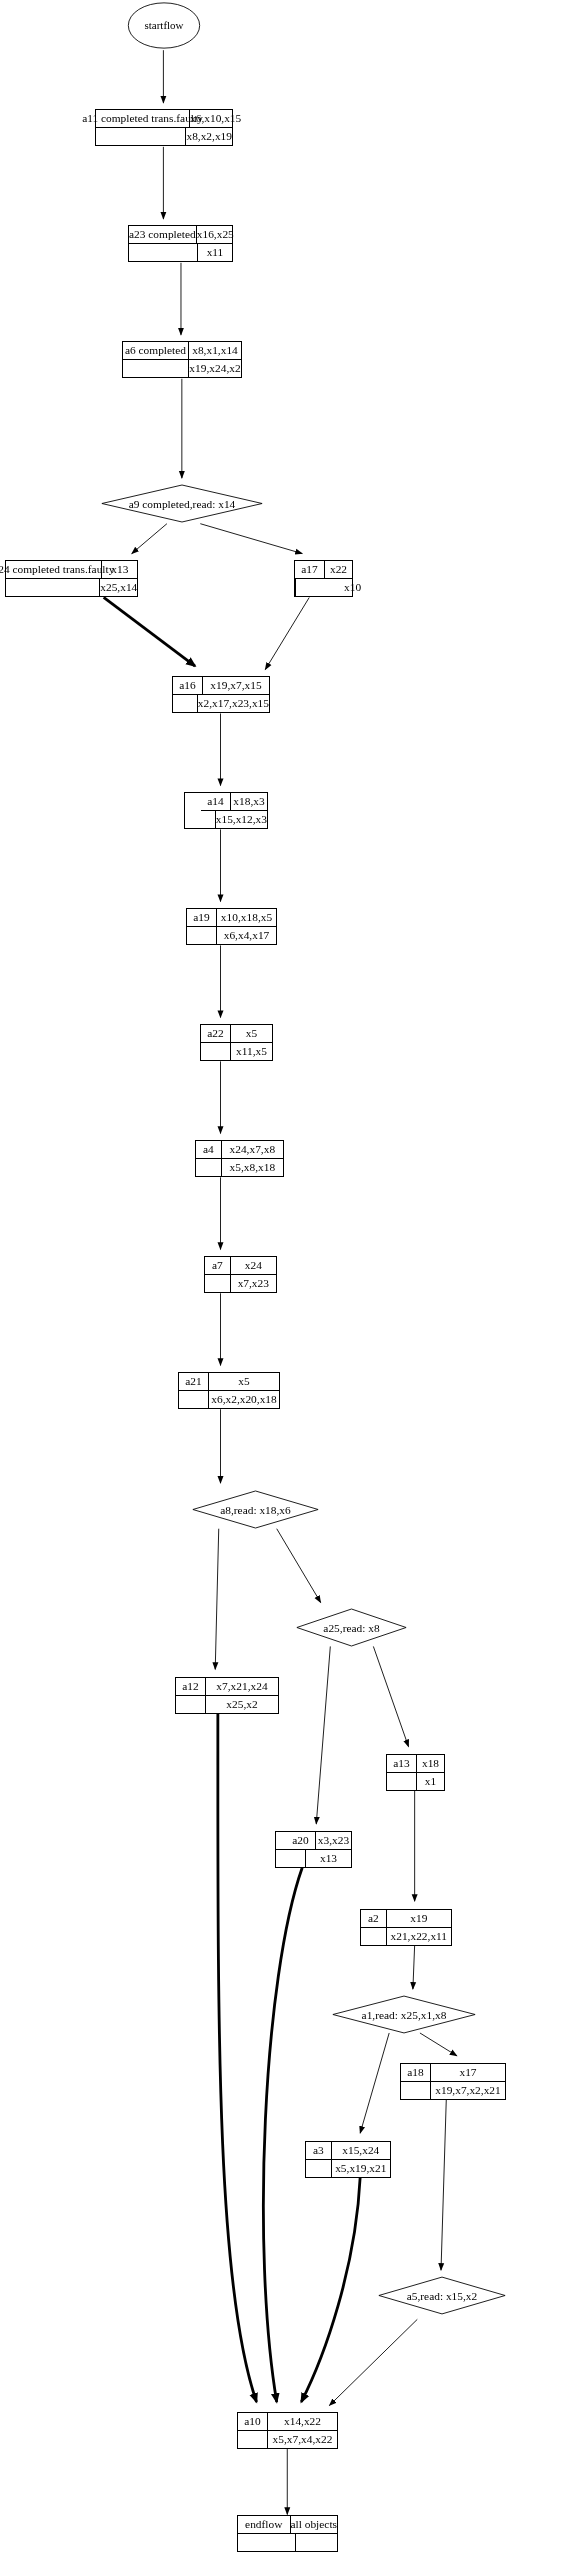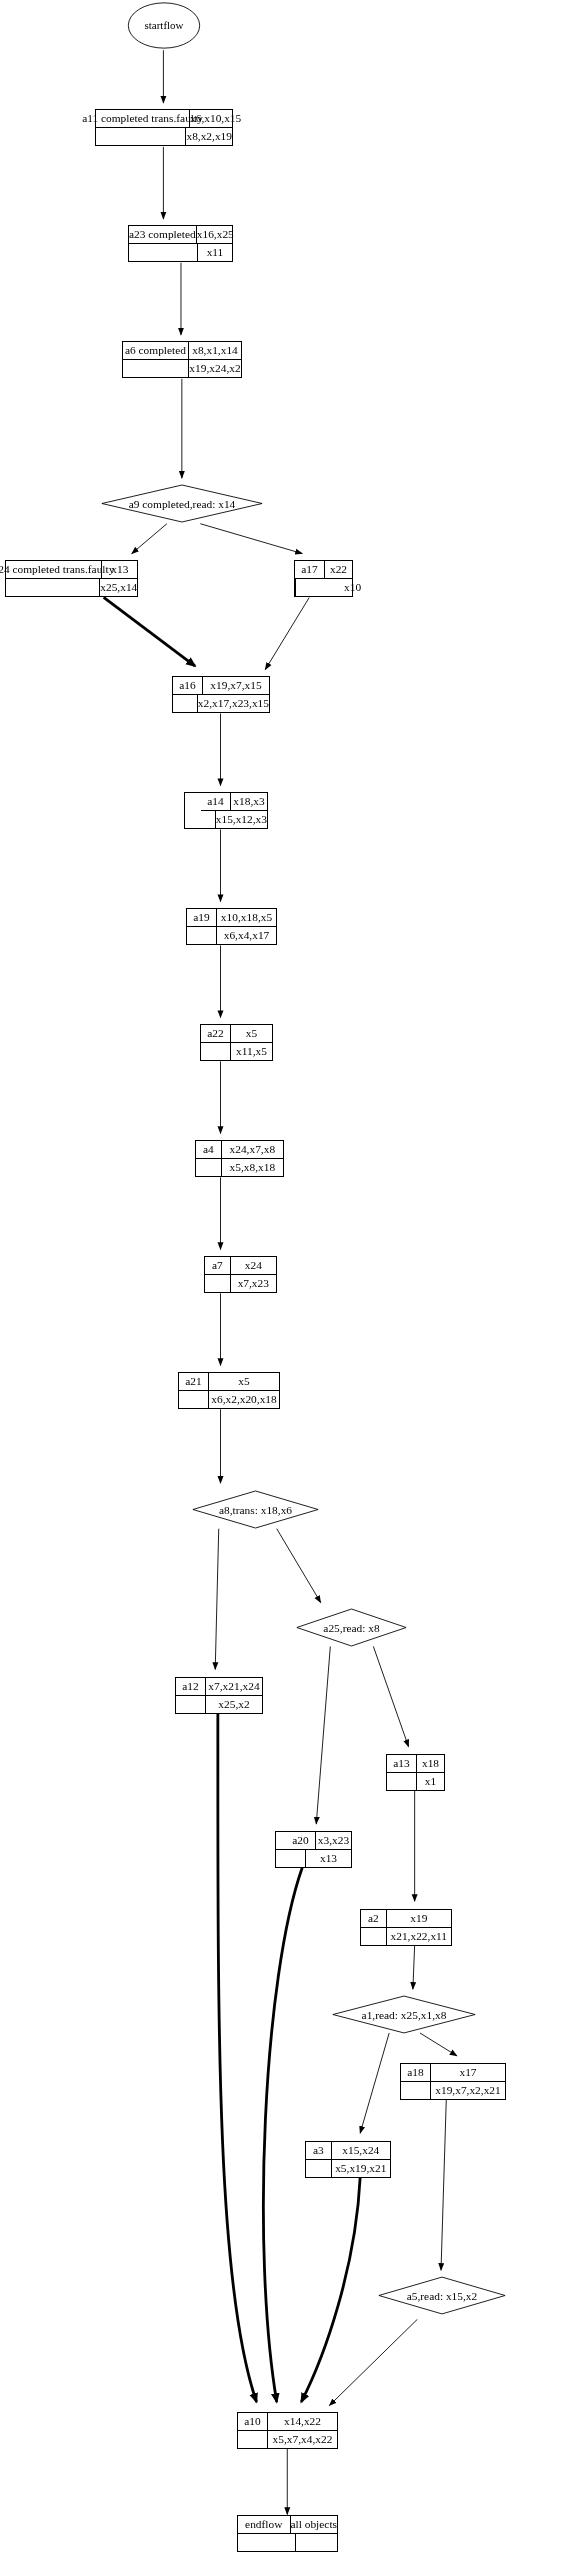--- a/index.html
+++ b/index.html
@@ -221,21 +221,21 @@
       <div class="node" style="left: 178px; top: 1372px; width: 102px; height: 37px;">
         <div class="row top">
           <div class="cell left" style="width: 29px;">a21</div>
           <div class="cell" style="flex: 1 1 0%;">x5</div>
         </div>
         <div class="row">
           <div class="cell left" style="width: 29px;"></div>
           <div class="cell" style="flex: 1 1 0%;">x6,x2,x20,x18</div>
         </div>
       </div>
-      <div class="node" style="left: 175px; top: 1677px; width: 88px; height: 37px;">
+      <div class="node" style="left: 175px; top: 1677px; width: 104px; height: 37px;">
         <div class="row top">
           <div class="cell left" style="width: 29px;">a12</div>
           <div class="cell" style="flex: 1 1 0%;">x7,x21,x24</div>
         </div>
         <div class="row">
           <div class="cell left" style="width: 29px;"></div>
           <div class="cell" style="flex: 1 1 0%;">x25,x2</div>
         </div>
       </div>
       <div class="node" style="left: 386px; top: 1754px; width: 59px; height: 37px;">
@@ -304,21 +304,21 @@
       <div class="diamond" style="left: 101px; top: 484px; width: 162px; height: 39px;">
         <svg width="162" height="39" viewBox="0 0 184 44">
           <polygon points="92,1 183,22 92,43 1,22" fill="#fff" stroke="#000" stroke-width="1"></polygon>
         </svg>
         <span class="dlabel">a9 completed,read: x14</span>
       </div>
       <div class="diamond" style="left: 192px; top: 1490px; width: 127px; height: 39px;">
         <svg width="127" height="39" viewBox="0 0 144 44">
           <polygon points="72,1 143,22 72,43 1,22" fill="#fff" stroke="#000" stroke-width="1"></polygon>
         </svg>
-        <span class="dlabel">a8,trans: x18,x6</span>
+        <span class="dlabel">a8,read: x18,x6</span>
       </div>
       <div class="diamond" style="left: 296px; top: 1608px; width: 111px; height: 39px;">
         <svg width="111" height="39" viewBox="0 0 126 44">
           <polygon points="63,1 125,22 63,43 1,22" fill="#fff" stroke="#000" stroke-width="1"></polygon>
         </svg>
         <span class="dlabel">a25,read: x8</span>
       </div>
       <div class="diamond" style="left: 332px; top: 1995px; width: 144px; height: 39px;">
         <svg width="144" height="39" viewBox="0 0 164 44">
           <polygon points="82,1 163,22 82,43 1,22" fill="#fff" stroke="#000" stroke-width="1"></polygon>

